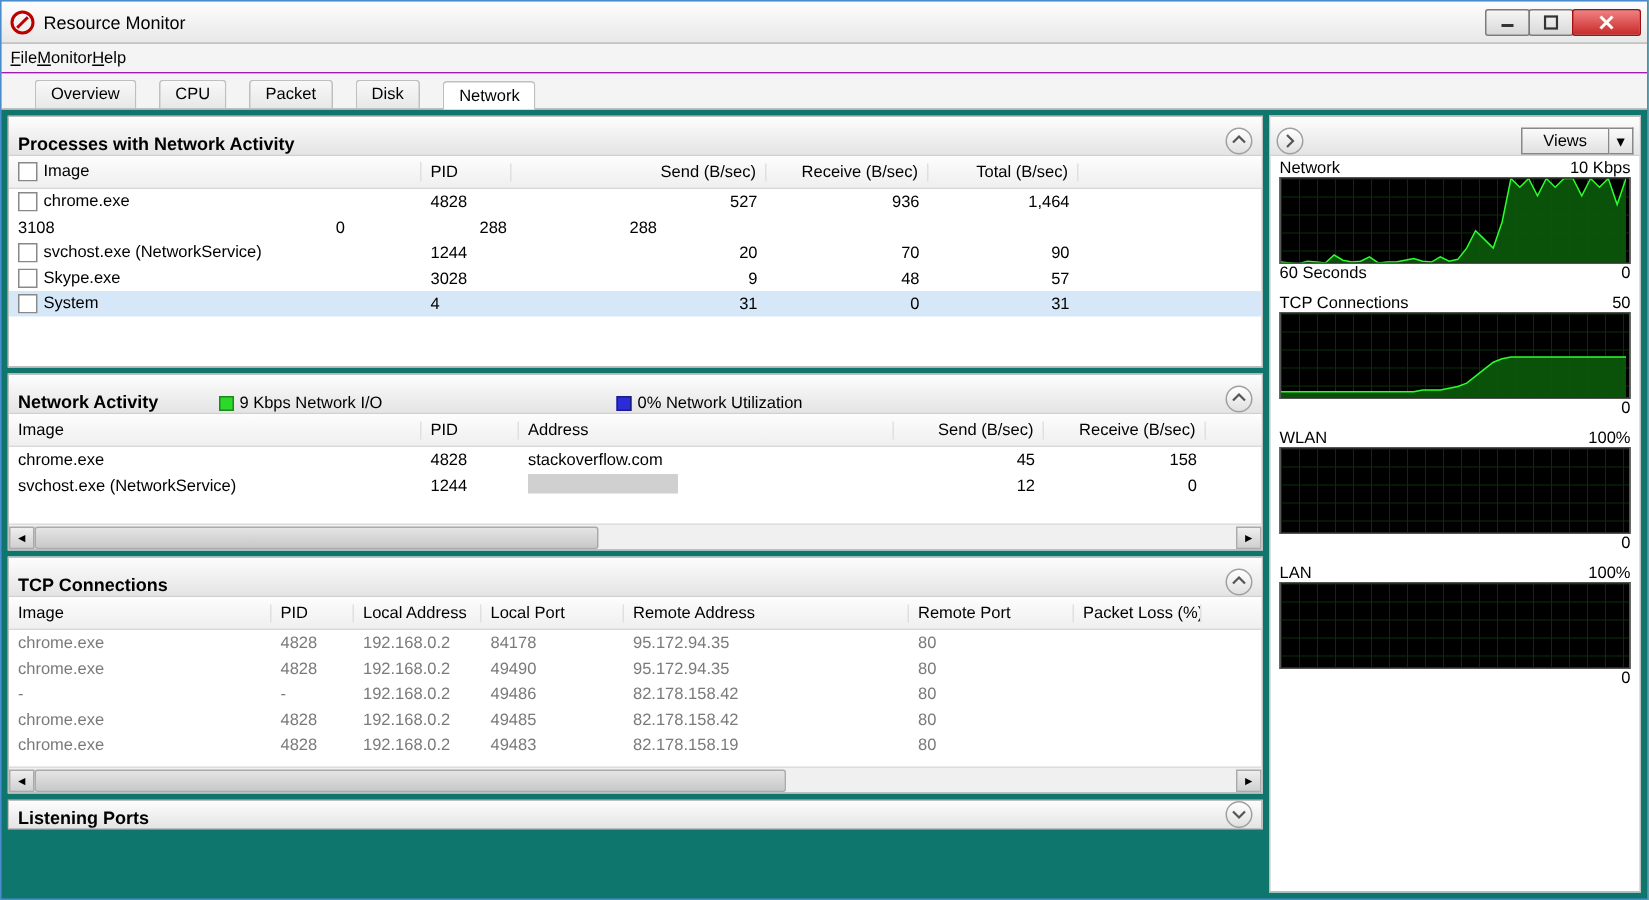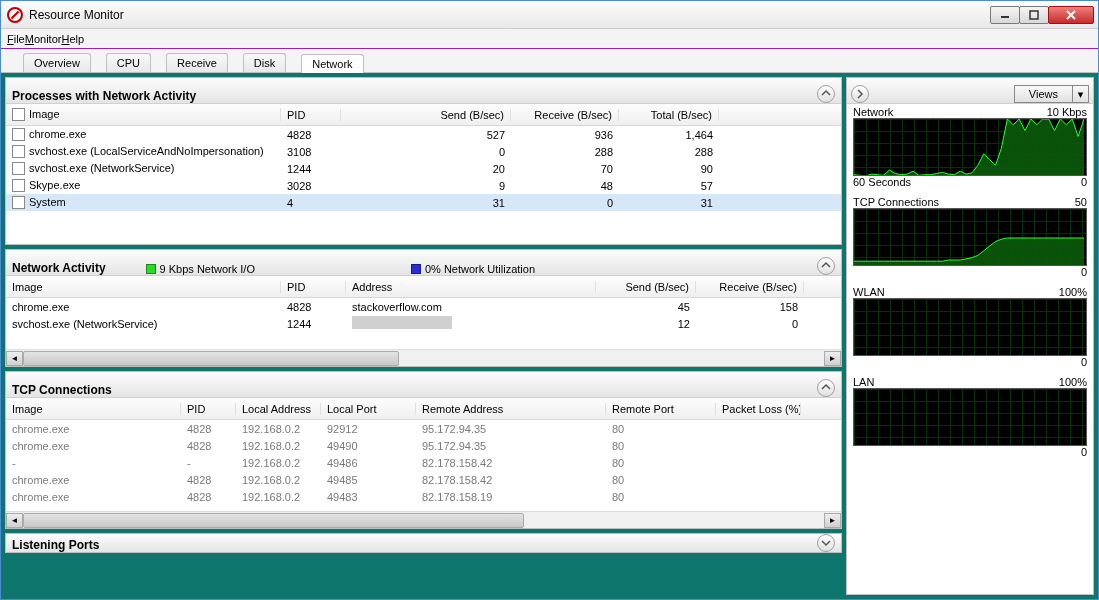--- a/index.html
+++ b/index.html
@@ -84,21 +84,21 @@
 
   <div class="menubar">
     <span>File</span>
     <span>Monitor</span>
     <span>Help</span>
   </div>
 
   <div class="tabs">
     <div class="tab">Overview</div>
     <div class="tab">CPU</div>
-    <div class="tab">Receive</div>
+    <div class="tab">Packet</div>
     <div class="tab">Disk</div>
     <div class="tab active">Network</div>
   </div>
 
   <div class="body">
     <div class="left">
 
       <div class="panel" style="height:168px">
         <div class="panel-hdr">
           <span class="panel-title">Processes with Network Activity</span>
@@ -117,21 +117,20 @@
         </div>
         <div class="rows" id="proc-rows">
             <div class="row">
               <div class="c" style="width:275px"><span class="chk"></span>chrome.exe</div>
     <div class="c" style="width:60px">4828</div>
     <div class="c num" style="width:170px">527</div>
     <div class="c num" style="width:108px">936</div>
     <div class="c num" style="width:100px">1,464</div>
             </div>
             <div class="row">
-              <div class="c" style="width:275px"><span class="chk"></span>svchost.exe (LocalServiceAndNoImpersonation)</div>
     <div class="c" style="width:60px">3108</div>
     <div class="c num" style="width:170px">0</div>
     <div class="c num" style="width:108px">288</div>
     <div class="c num" style="width:100px">288</div>
             </div>
             <div class="row">
               <div class="c" style="width:275px"><span class="chk"></span>svchost.exe (NetworkService)</div>
     <div class="c" style="width:60px">1244</div>
     <div class="c num" style="width:170px">20</div>
     <div class="c num" style="width:108px">70</div>
@@ -219,21 +218,21 @@
           <div class="c" style="width:95px">Local Port</div>
           <div class="c" style="width:190px">Remote Address</div>
           <div class="c" style="width:110px">Remote Port</div>
           <div class="c" style="width:85px">Packet Loss (%)</div>
         </div>
         <div class="rows" id="tcp-rows" style="color:#7a7a7a">
             <div class="row">
               <div class="c" style="width:175px">chrome.exe</div>
     <div class="c" style="width:55px">4828</div>
     <div class="c" style="width:85px">192.168.0.2</div>
-    <div class="c" style="width:95px">92912</div>
+    <div class="c" style="width:95px">84178</div>
     <div class="c" style="width:190px">95.172.94.35</div>
     <div class="c" style="width:110px">80</div>
     <div class="c" style="width:85px"></div>
             </div>
             <div class="row">
               <div class="c" style="width:175px">chrome.exe</div>
     <div class="c" style="width:55px">4828</div>
     <div class="c" style="width:85px">192.168.0.2</div>
     <div class="c" style="width:95px">49490</div>
     <div class="c" style="width:190px">95.172.94.35</div>

